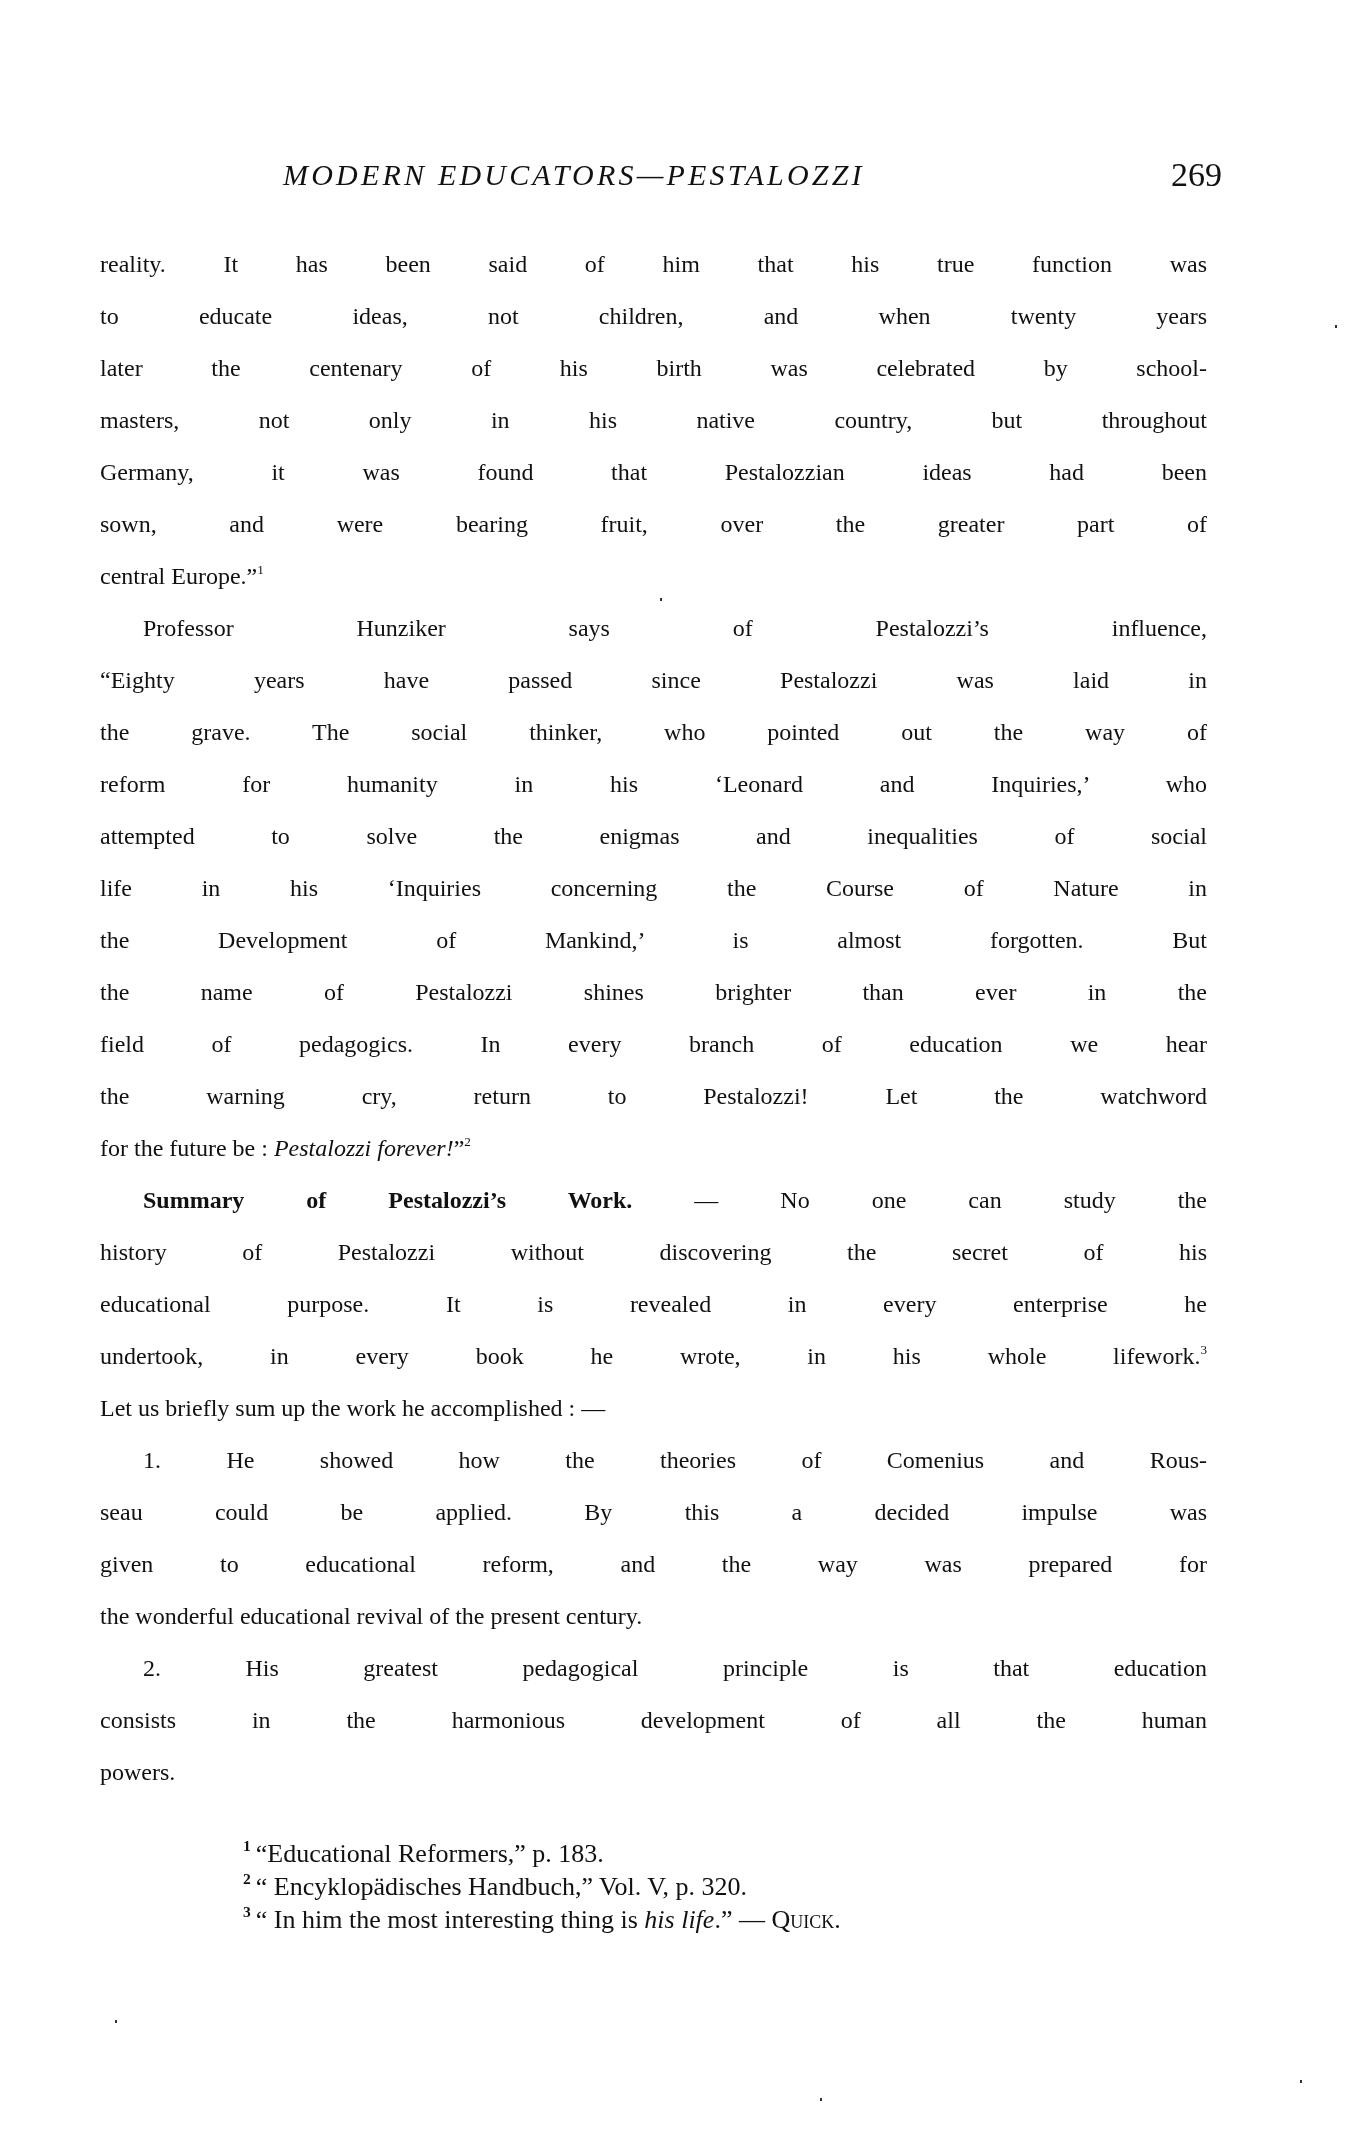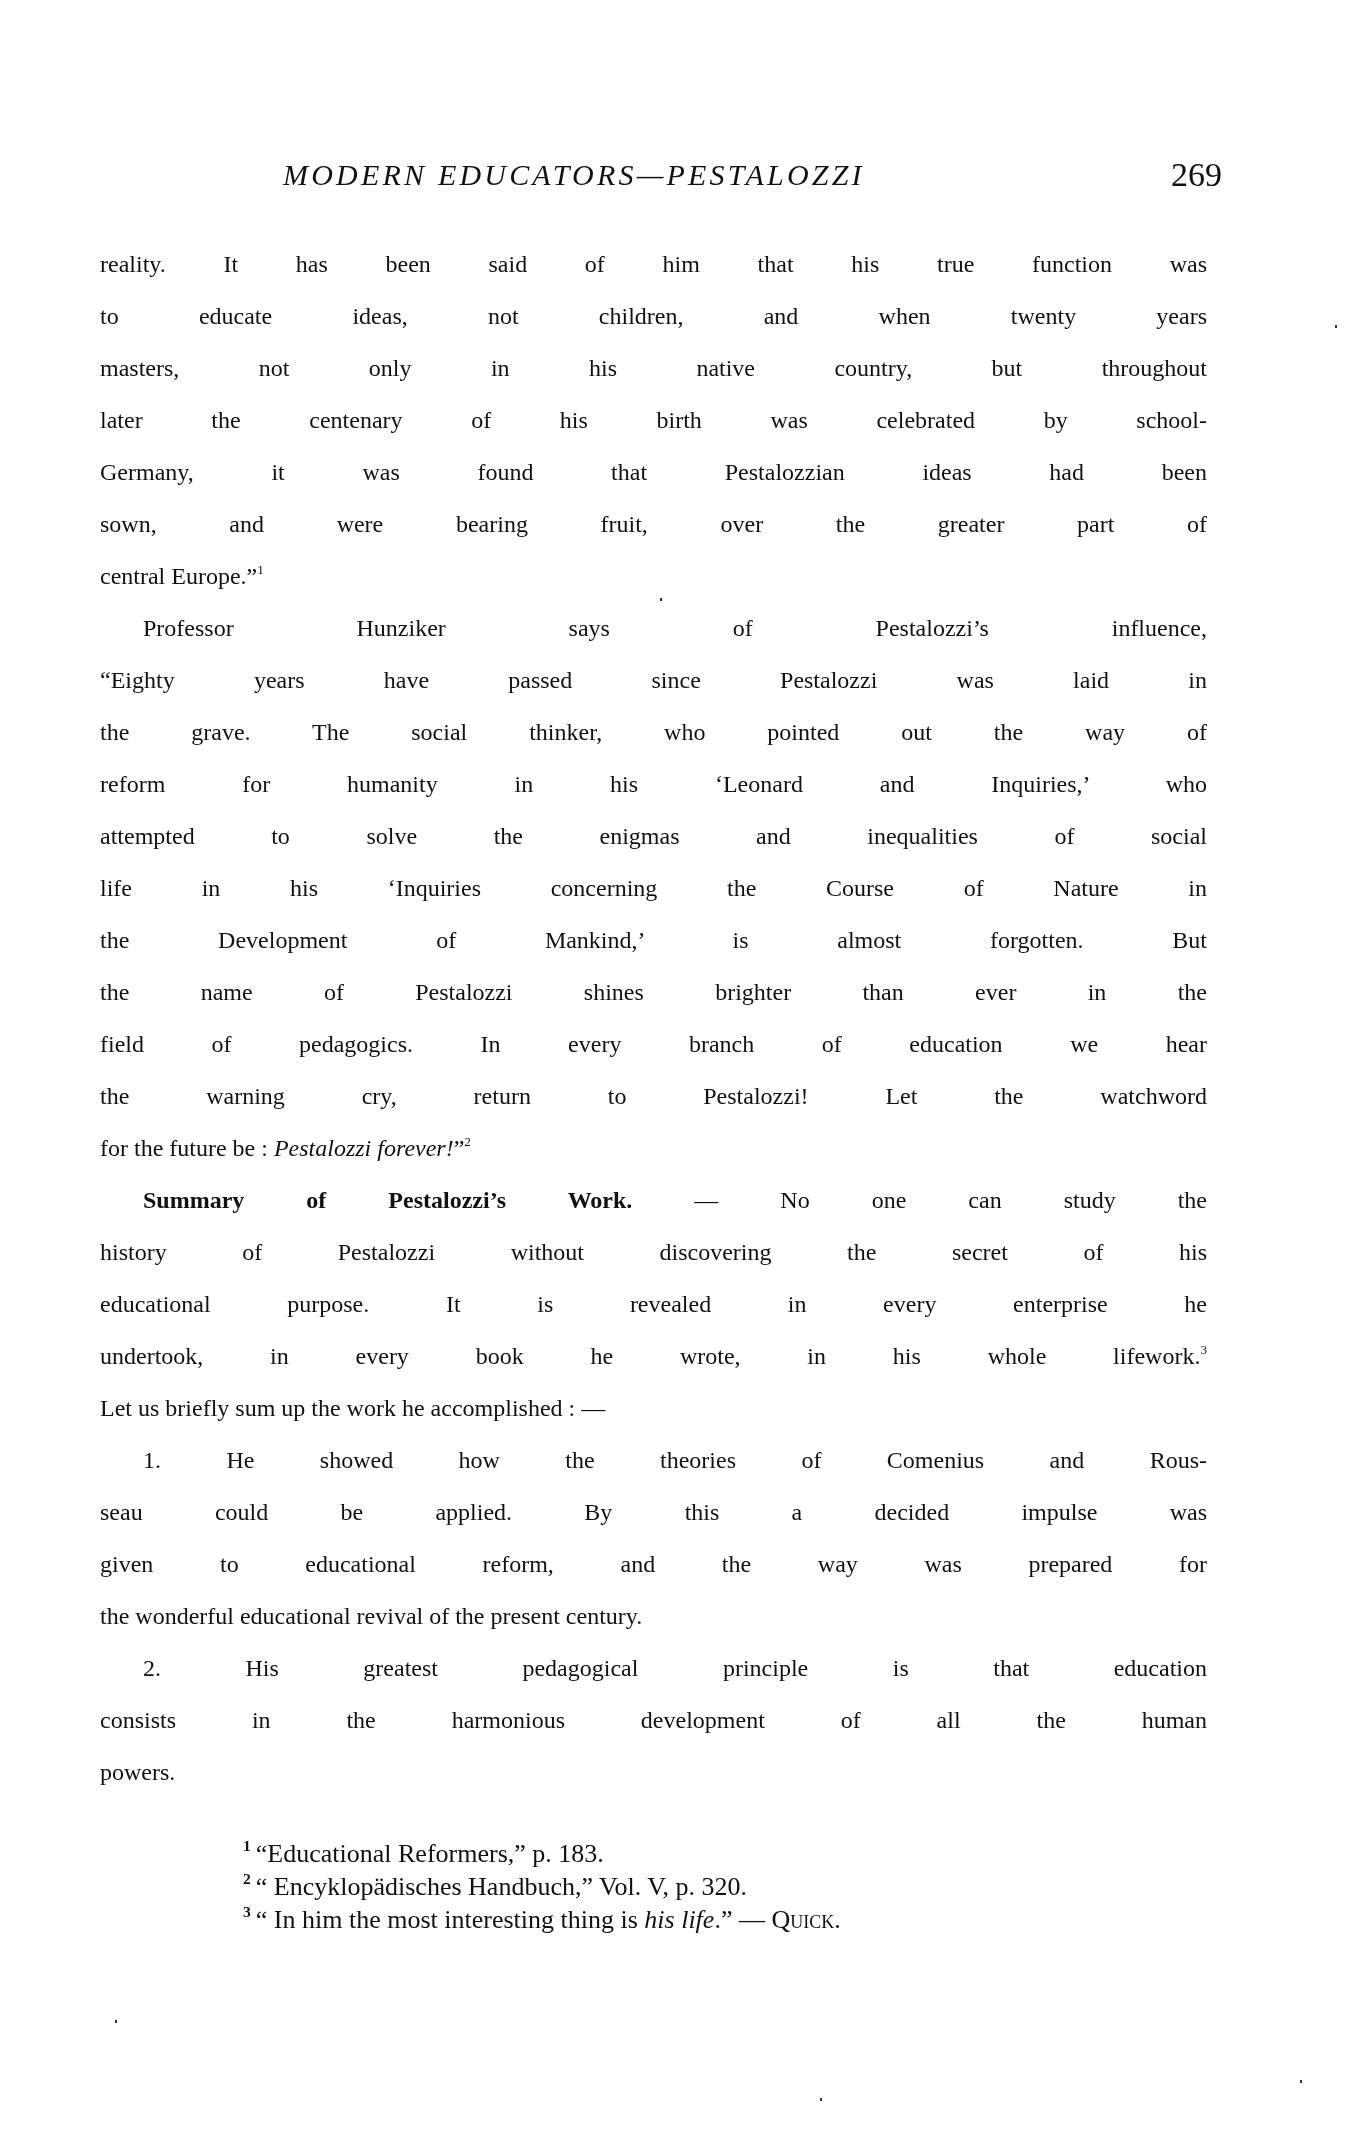--- a/index.html
+++ b/index.html
@@ -41,22 +41,22 @@
 </head>
 <body>
 
 <div class="page">
   <div class="running-head">MODERN EDUCATORS—PESTALOZZI</div>
   <div class="page-number">269</div>
 
   <div class="body-text" id="body-text">
       <div class="line"><span>reality.  It has been said of him that his true function was</span></div>
       <div class="line"><span>to educate ideas, not children, and when twenty years</span></div>
+      <div class="line"><span>later the centenary of his birth was celebrated by school-</span></div>
       <div class="line"><span>masters, not only in his native country, but throughout</span></div>
-      <div class="line"><span>later the centenary of his birth was celebrated by school-</span></div>
       <div class="line"><span>Germany, it was found that Pestalozzian ideas had been</span></div>
       <div class="line"><span>sown, and were bearing fruit, over the greater part of</span></div>
       <div class="line last"><span>central  Europe.”</span><span class="sup">1</span></div>
       <div class="line indent"><span>Professor Hunziker says of Pestalozzi’s influence,</span></div>
       <div class="line"><span>“Eighty years have passed since Pestalozzi was laid in</span></div>
       <div class="line"><span>the grave.  The social thinker, who pointed out the way of</span></div>
       <div class="line"><span>reform for humanity in his ‘Leonard and Inquiries,’ who</span></div>
       <div class="line"><span>attempted to solve the enigmas and inequalities of social</span></div>
       <div class="line"><span>life in his ‘Inquiries concerning the Course of Nature in</span></div>
       <div class="line"><span>the Development of Mankind,’ is almost forgotten.  But</span></div>

